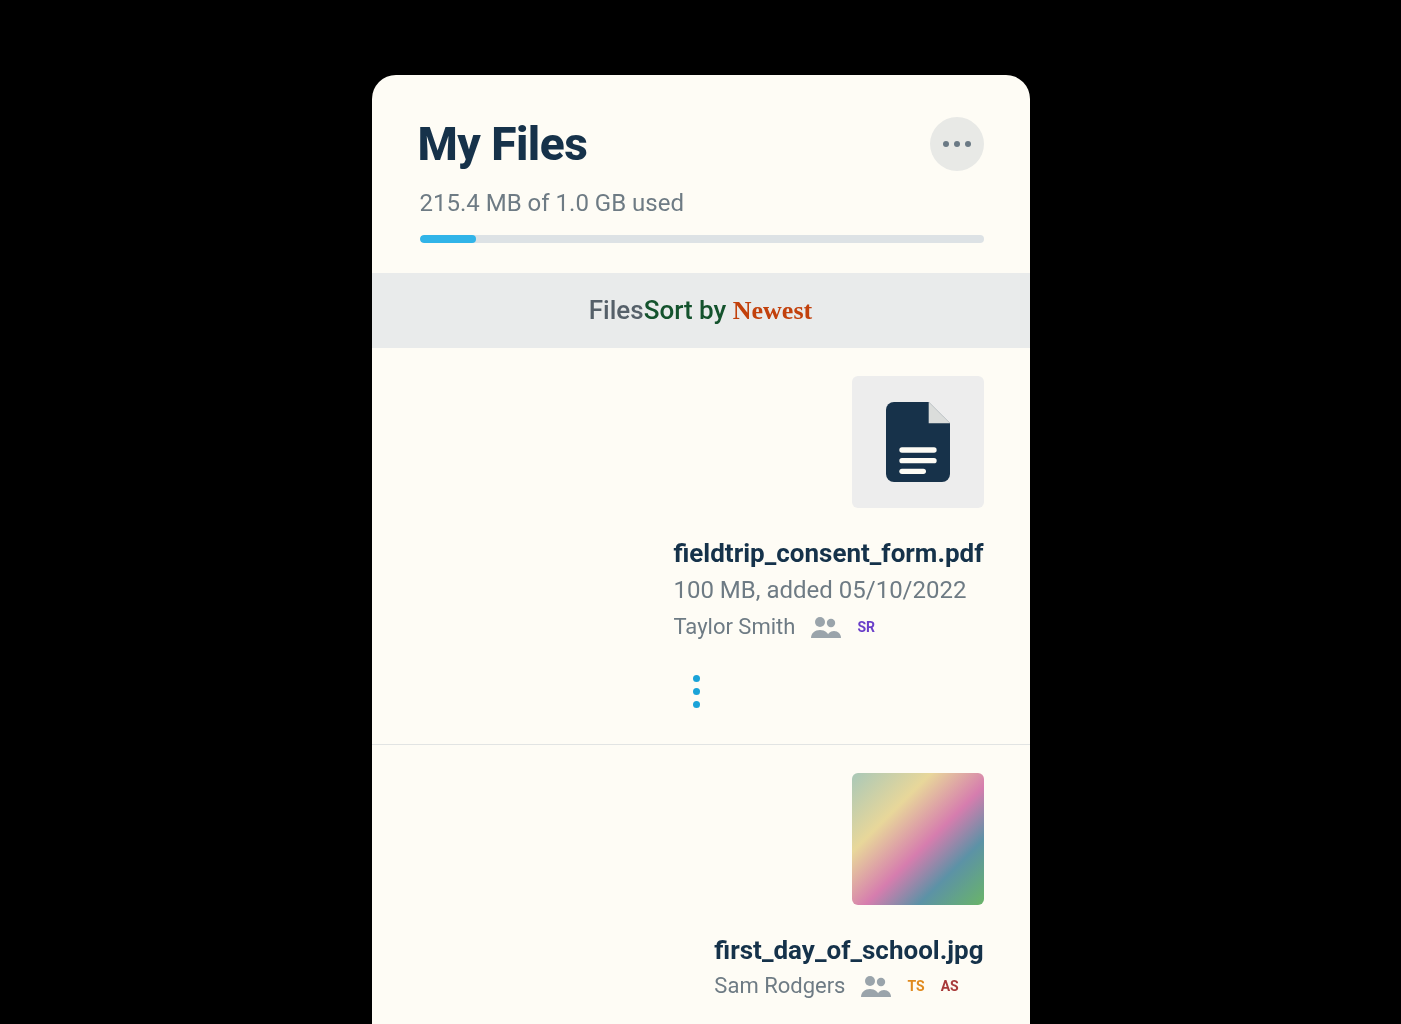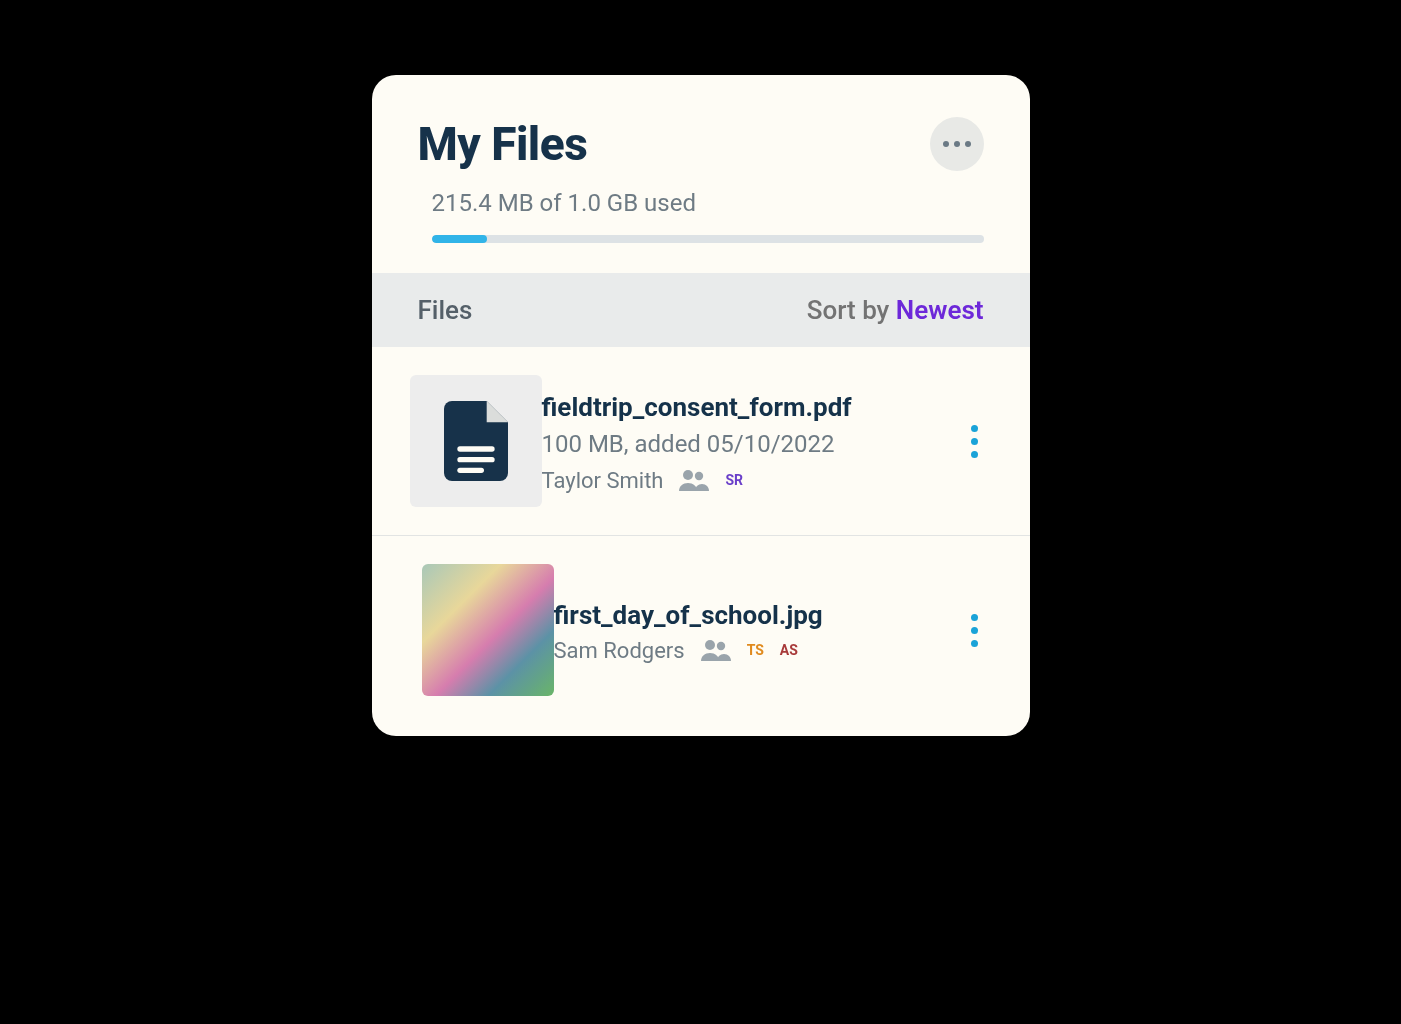--- a/index.html
+++ b/index.html
@@ -43,21 +43,21 @@
       cursor: pointer;
       gap: 5px;
     }
     .more-btn .dot {
       width: 6px;
       height: 6px;
       border-radius: 50%;
       background: #6B7A85;
     }
     .storage {
-      padding: 0 46px 30px 60px;
+      padding: 0 46px 30px 48px;
     }
     .storage-text {
       font-size: 24px;
       color: #6E7B84;
       font-weight: 400;
       margin-bottom: 18px;
     }
     .progress-track {
       width: 100%;
       height: 8px;
@@ -71,44 +71,47 @@
       left: 0; top: 0;
       height: 100%;
       background: #31B4E8;
       border-radius: 5px;
     }
     .list-header {
       background: #E9EBEB;
       padding: 22px 46px;
       display: flex;
       align-items: baseline;
-      justify-content: space-between;
+      justify-content: center;
     }
     .list-header-label {
       font-size: 26px;
       color: #556069;
       font-weight: 500;
     }
     .sort-group {
       font-size: 26px;
     }
     .sort-label {
-      color: #737373;
+      color: #14532d;
       font-weight: 500;
     }
     .sort-value {
-      color: #6d28d9;
+      color: #c2410c;
       font-weight: 600;
       cursor: pointer;
+      font-family: Liberation Serif, serif;
     }
     .file-row {
       display: flex;
-      align-items: center;
+      align-items: flex-end;
       padding: 28px 46px 28px 38px;
       border-bottom: 1px solid #E2E4E3;
+      gap: 28px;
+      flex-direction: column;
     }
     .file-row:last-child {
       border-bottom: none;
       padding-bottom: 40px;
       margin-left: 12px;
     }
     .thumb {
       width: 132px;
       height: 132px;
       border-radius: 6px;

